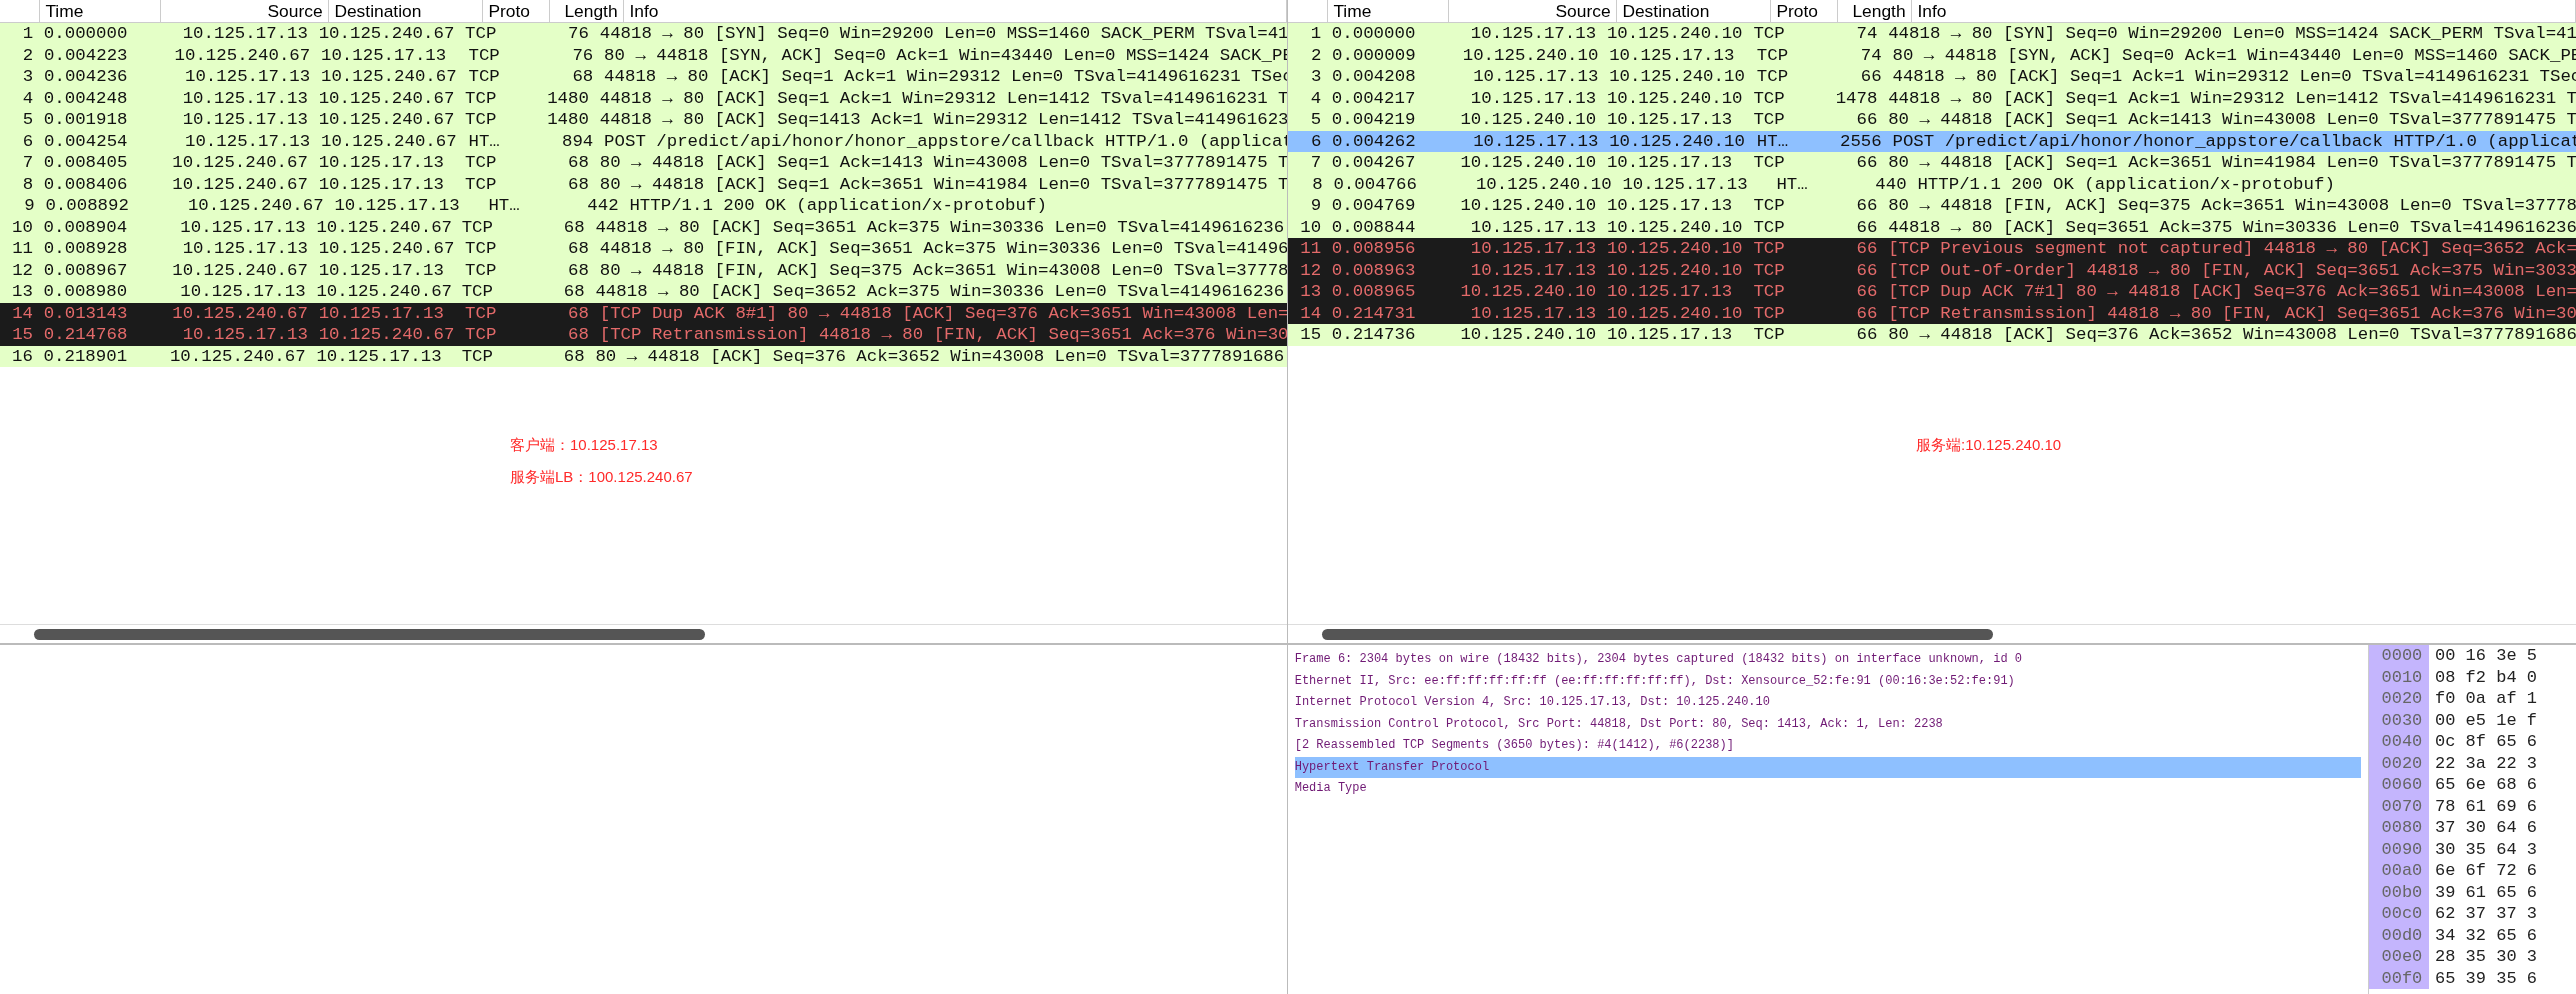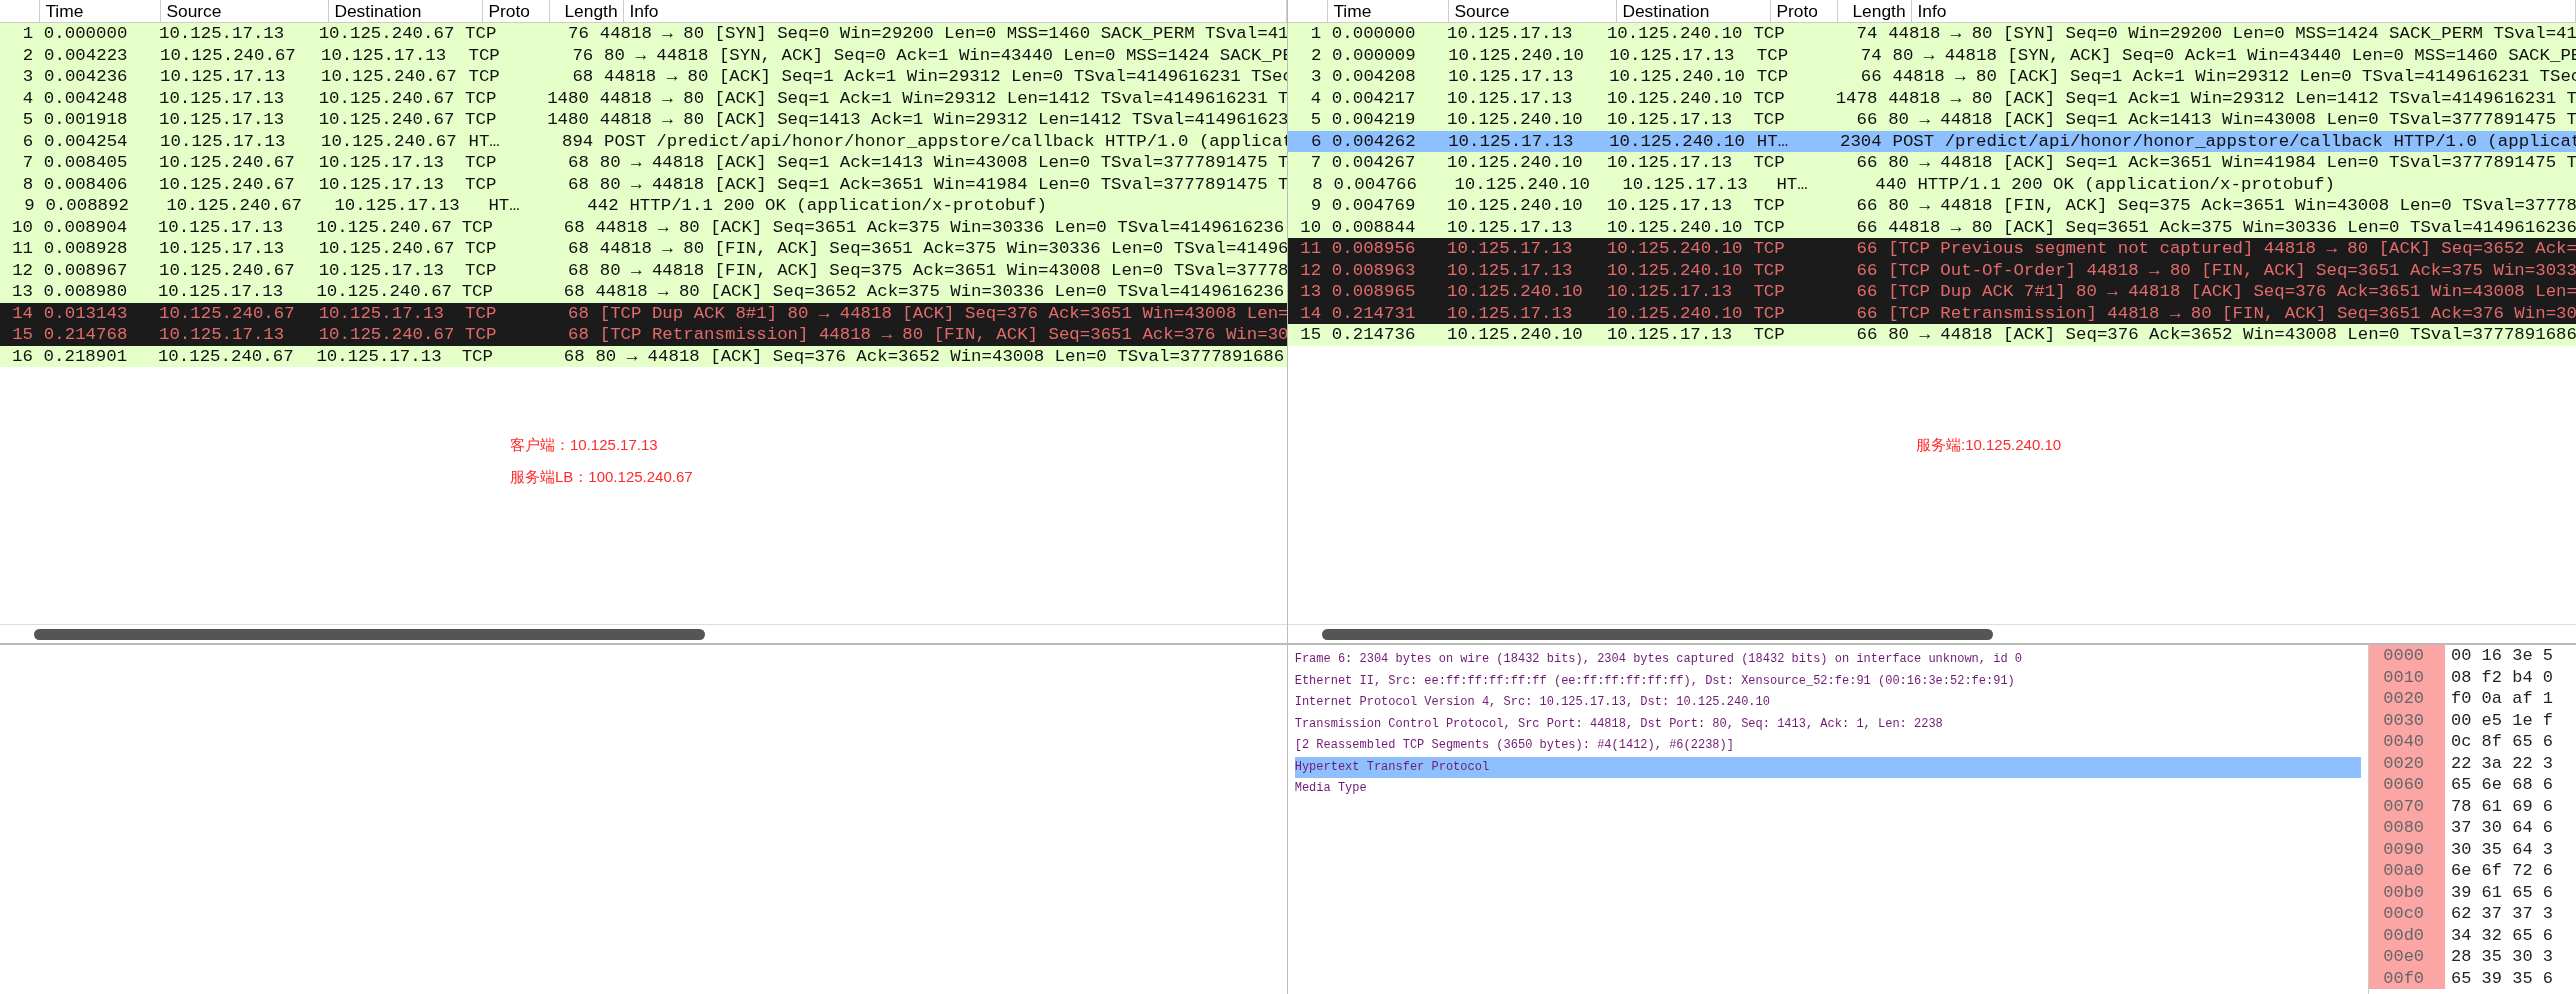--- a/index.html
+++ b/index.html
@@ -8,38 +8,38 @@
   .pane { width:50%; height:100%; display:flex; flex-direction:column; border-right:1.3px solid #bbb; }
   .pane:last-child { border-right:none; }
   .plist { flex:0 0 auto; height:644px; overflow:hidden; position:relative; border-bottom:1.3px solid #bbb; }
   .phead { display:flex; background:#fff; border-bottom:1.3px solid #ccc; height:23px; line-height:23px; font-family:Arial,Helvetica,sans-serif; font-size:17.4px; color:#000; }
   .phead div { border-right:0.7px solid #ccc; padding:0 5.4px; white-space:nowrap; overflow:hidden; }
   .rows { }
   .row { display:flex; height:21.5px; line-height:21.5px; white-space:nowrap; overflow:hidden; }
   .row div { padding:0 5.4px; white-space:nowrap; overflow:hidden; }
   .c-no    { width:40px;  text-align:right; }
   .c-time  { width:121px; }
-  .c-src   { width:168px; }
+  .c-src   { width:168px;text-align:right; }
   .c-dst   { width:154px; }
   .c-proto { width:67px; }
   .c-len   { width:74px; text-align:right; }
   .c-info  { flex:1 1 auto; }
   .bg-ok   { background:#e4ffc7; color:#111; }
   .bg-warn { background:#1b1b1b; color:#e36a6a; }
   .bg-sel  { background:#8ec0ff; color:#111; }
   .scroll  { height:19px; background:#fff; border-top:1.3px solid #ddd; position:relative; margin-top:2.7px; }
   .scroll .thumb { position:absolute; top:4px; height:10.7px; background:#555; border-radius:5.4px; }
   .anno { position:absolute; color:#ff2a2a; font-family:Arial,Helvetica,sans-serif; font-size:15px; line-height:32px; }
   .bottom { flex:1 1 auto; display:flex; border-top:1.3px solid #bbb; }
   .detail { flex:1 1 auto; padding:4px 6.7px; font-size:12px; color:#701a75; overflow:hidden; }
   .detail .line { white-space:nowrap; height:21.5px; line-height:21.5px; }
   .detail .sel { background:#8ec0ff; }
   .hex { width:208px; border-left:1.3px solid #ccc; font-size:17px; color:#222; background:#fff; overflow:hidden; }
   .hex .hline { display:flex; height:21.5px; line-height:21.5px; }
-  .hex .addr { width:76px; text-align:center; padding-right:6.7px; background:#fca5a5; color:#666; }
+  .hex .addr { width:60px; text-align:right; padding-right:6.7px; background:#c4b5fd; color:#666; }
   .hex .bytes { flex:1; padding-left:6px; white-space:nowrap; }
 </style>
 </head>
 <body>
 
 <div class="split">
 
   <div class="pane">
     <div class="plist">
       <div class="phead">
@@ -266,21 +266,21 @@
             <div class="c-proto">TCP</div>
             <div class="c-len">66</div>
             <div class="c-info">80 → 44818 [ACK] Seq=1 Ack=1413 Win=43008 Len=0 TSval=3777891475 TSec</div>
           </div>
           <div class="row bg-sel">
             <div class="c-no">6</div>
             <div class="c-time">0.004262</div>
             <div class="c-src">10.125.17.13</div>
             <div class="c-dst">10.125.240.10</div>
             <div class="c-proto">HT…</div>
-            <div class="c-len">2304</div>
+            <div class="c-len">2556</div>
             <div class="c-info">POST /predict/api/honor/honor_appstore/callback HTTP/1.0   (applicatio</div>
           </div>
           <div class="row bg-ok">
             <div class="c-no">7</div>
             <div class="c-time">0.004267</div>
             <div class="c-src">10.125.240.10</div>
             <div class="c-dst">10.125.17.13</div>
             <div class="c-proto">TCP</div>
             <div class="c-len">66</div>
             <div class="c-info">80 → 44818 [ACK] Seq=1 Ack=3651 Win=41984 Len=0 TSval=3777891475 TSec</div>

